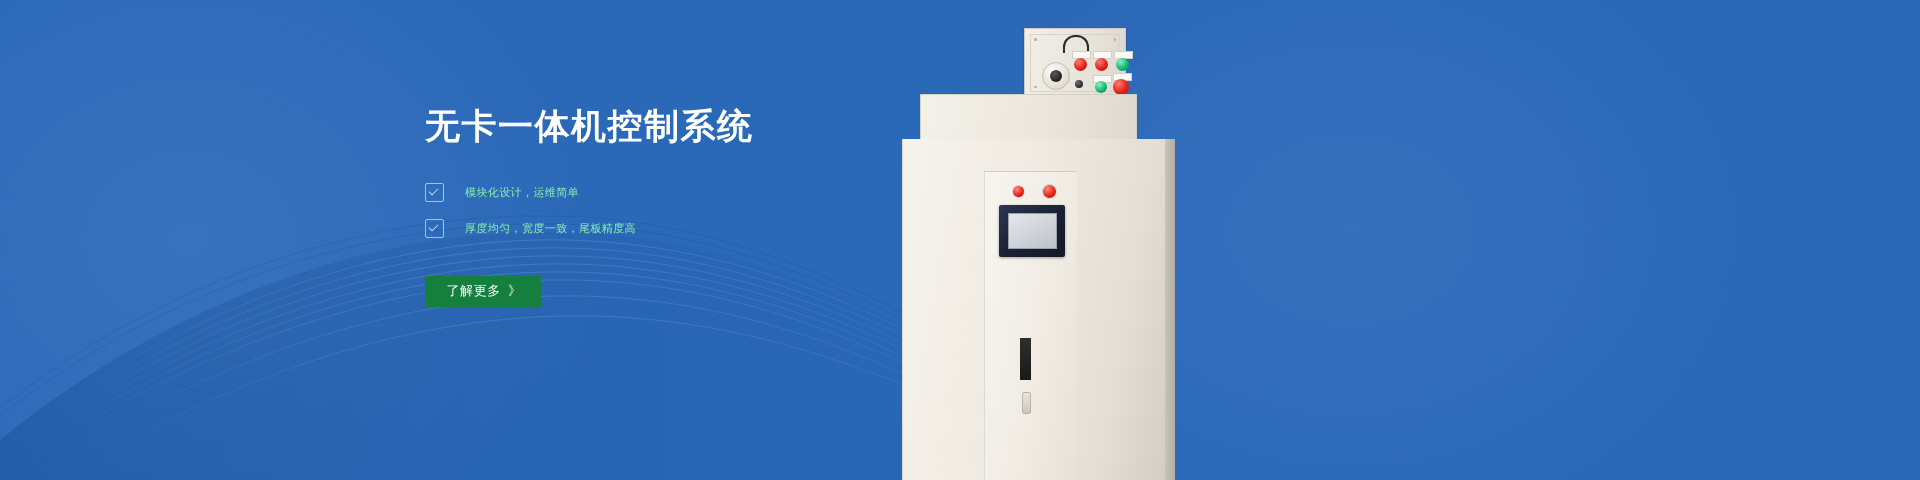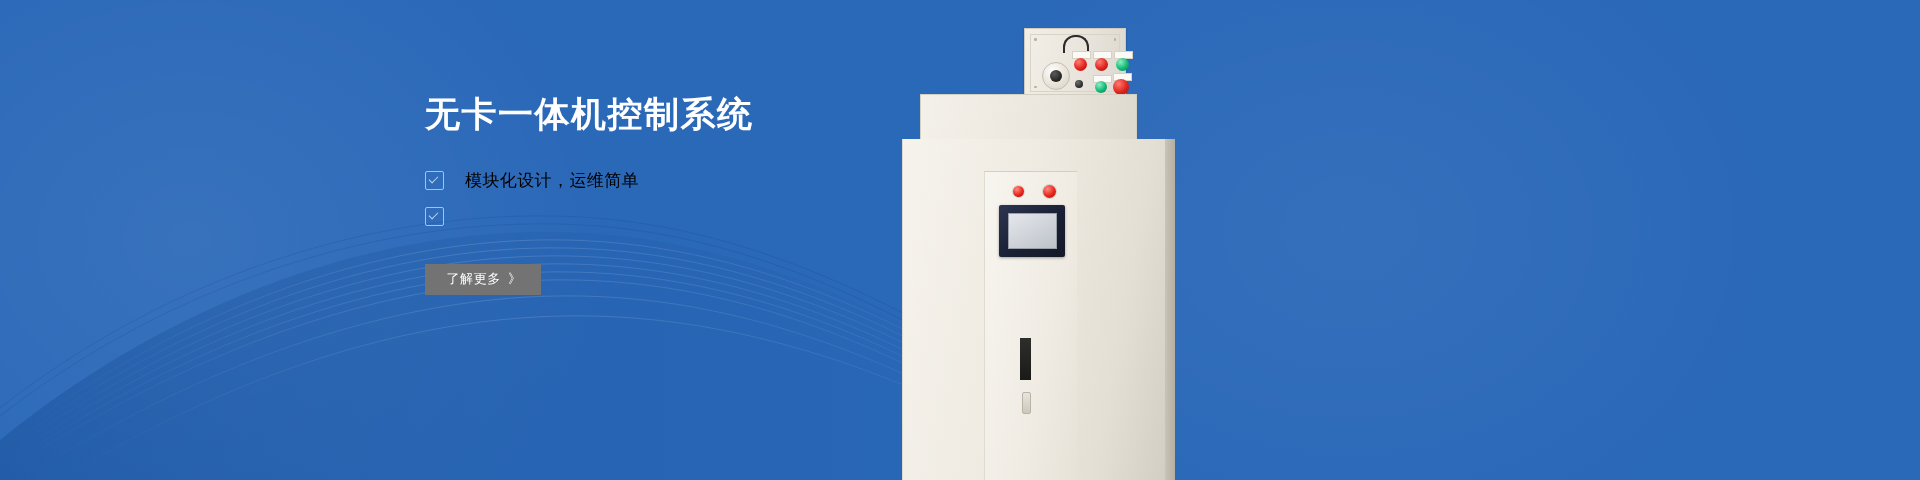--- a/index.html
+++ b/index.html
@@ -25,45 +25,45 @@
   .glow2{
     position:absolute;right:120px;top:-120px;width:900px;height:700px;
     background:radial-gradient(ellipse at center,rgba(255,255,255,.05) 0%,rgba(255,255,255,0) 70%);
     pointer-events:none;
   }
 
   
   .content{position:absolute;left:425px;top:88px;width:640px;}
   .title{
     font-size:35px;font-weight:bold;color:#ffffff;letter-spacing:1.5px;
-    line-height:1.25;margin:4px 0 34px 0;white-space:nowrap;
+    line-height:1.25;margin:16px 0 34px 0;white-space:nowrap;
   }
   .features{list-style:none;margin:0;padding:0;}
   .feature{
     display:flex;align-items:center;margin-bottom:14px;height:22px;
   }
   .cbox{
     width:17px;height:17px;flex:0 0 17px;
     border:1px solid #9fc4e8;border-radius:2px;
     position:relative;margin-right:21px;background:transparent;
   }
   .cbox::after{
     content:"";position:absolute;left:3px;top:4px;
     width:8px;height:4px;
     border-left:1.4px solid #b9d6f2;border-bottom:1.4px solid #b9d6f2;
     transform:rotate(-45deg);
   }
   .ftext{
-    font-size:17px;color:#000000;line-height:1;letter-spacing:.4px;white-space:nowrap;
+    font-size:11px;color:#86efac;line-height:1;letter-spacing:.4px;white-space:nowrap;
   }
   .btn{
     display:inline-flex;align-items:center;justify-content:center;
     margin-top:22px;
     width:116px;height:31px;
-    background:#737373;color:#ffffff;
+    background:#15803d;color:#ffffff;
     font-size:13px;letter-spacing:.6px;
     border:none;cursor:pointer;
     font-family:"Liberation Sans","DejaVu Sans",sans-serif;
     padding-left:8px;
   }
   .btn .chev{margin-left:7px;font-size:13px;opacity:.95;}
 
   
   .machine{position:absolute;left:900px;top:0px;width:275px;height:480px;}
 
@@ -197,20 +197,21 @@
   <div class="content">
     <h1 class="title">无卡一体机控制系统</h1>
 
     <ul class="features">
       <li class="feature">
         <span class="cbox"></span>
         <span class="ftext">模块化设计，运维简单</span>
       </li>
       <li class="feature">
         <span class="cbox"></span>
+        <span class="ftext">厚度均匀，宽度一致，尾板精度高</span>
       </li>
     </ul>
 
     <button class="btn">
       <span>了解更多</span>
       <span class="chev">》</span>
     </button>
   </div>
 
   <div class="machine">

